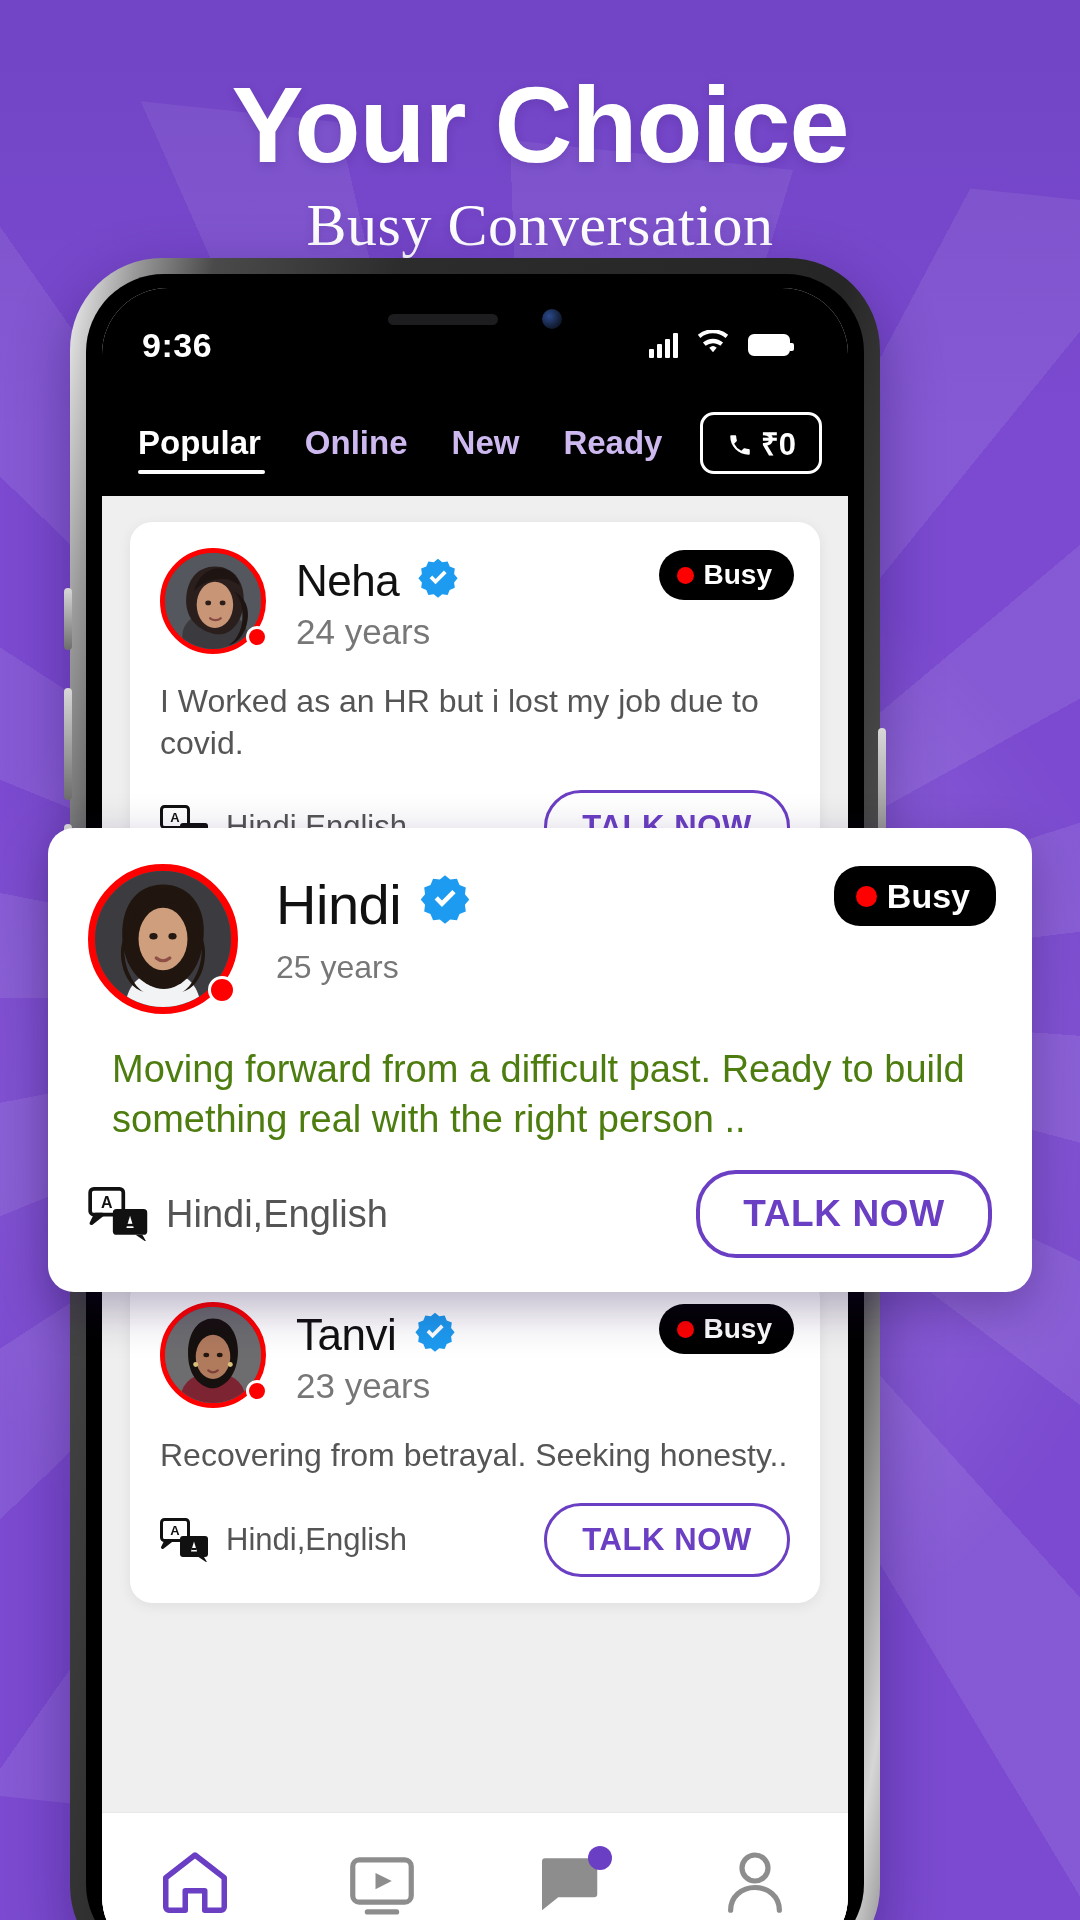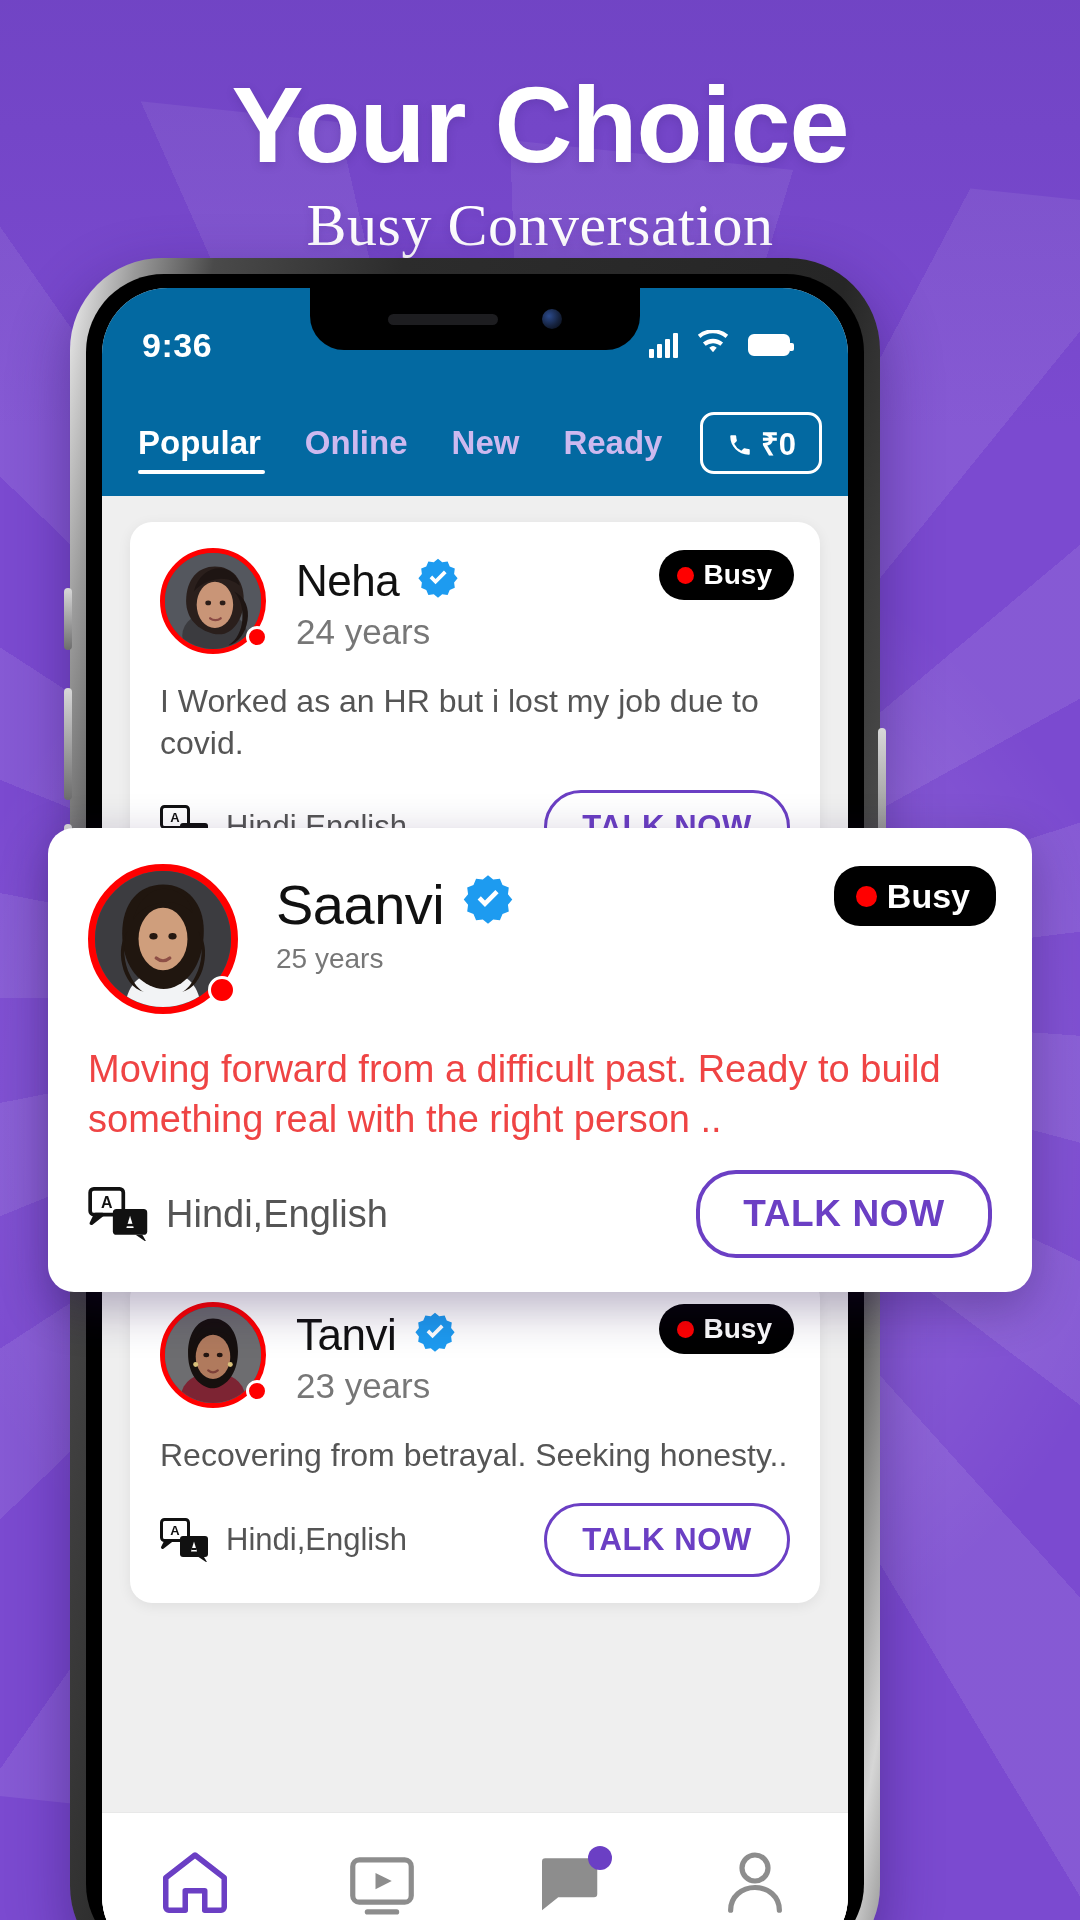--- a/index.html
+++ b/index.html
@@ -99,21 +99,21 @@
     border-bottom-left-radius:34px;border-bottom-right-radius:34px;
     z-index:30;
     display:flex;align-items:center;justify-content:center;gap:44px;
   }
   .speaker{width:110px;height:11px;border-radius:6px;background:#1d1d20;}
   .camera{width:20px;height:20px;border-radius:50%;
     background:radial-gradient(circle at 35% 35%,#2b4a8c 0%,#16233f 55%,#05070d 100%);}
 
   
   .app-header{
-    background:#0369a1;
+    background:#000000;
     padding:0 18px 0 0;
     position:relative;
     z-index:10;
   }
   .statusbar{
     height:92px;
     display:flex;align-items:center;justify-content:space-between;
     padding:22px 40px 0 40px;
     color:#fff;
   }
@@ -225,24 +225,24 @@
     border-radius:26px;
     padding:36px 40px 34px 40px;
     box-shadow:0 16px 48px rgba(30,10,70,.32);
     z-index:40;
   }
   .card-float .avatar-wrap{width:150px;height:150px;}
   .card-float .avatar{width:150px;height:150px;border-width:7px;}
   .card-float .online-dot{width:28px;height:28px;right:2px;bottom:10px;}
   .card-float .name{font-size:56px;}
   .card-float .verified{width:52px;height:52px;}
-  .card-float .age{font-size:28px;margin-top:6px;}
+  .card-float .age{font-size:32px;margin-top:12px;}
   .card-float .busy{height:60px;font-size:34px;right:36px;top:38px;padding:0 26px 0 22px;}
   .card-float .busy .dot{width:21px;height:21px;}
-  .card-float .bio{font-size:38px;margin-top:30px;color:#ef4444;}
+  .card-float .bio{font-size:38px;margin-top:30px;color:#4d7c0f;margin-left:24px;}
   .card-float .lang-ico{width:62px;height:54px;}
   .card-float .lang-text{font-size:38px;}
   .card-float .talk-btn{height:88px;min-width:296px;font-size:37px;border-width:4px;}
   .card-float .who{margin-left:38px;}
 
   
   .bottom-nav{
     position:absolute;left:0;right:0;bottom:0;
     height:150px;background:#fff;
     display:flex;align-items:center;justify-content:space-around;
@@ -505,21 +505,21 @@
           <path d="M76 44c4 10 3 24-2 33-3 6-6 10-10 12 8-2 14-10 16-20 2-9 1-18-4-25z" fill="#20160f"></path>
           <ellipse cx="43" cy="48" rx="3" ry="2.4" fill="#241811"></ellipse>
           <ellipse cx="57" cy="48" rx="3" ry="2.4" fill="#241811"></ellipse>
           <path d="M45 64c3 2.6 7 2.6 10 0" stroke="#8e4f46" stroke-width="2.4" fill="none" stroke-linecap="round"></path>
         </svg>
       </div>
       <span class="online-dot"></span>
     </div>
     <div class="who">
       <div class="name-row">
-        <span class="name">Saanvi</span>
+        <span class="name">Hindi</span>
         <span class="verified">
           <svg viewBox="0 0 24 24" width="52" height="52">
             <path fill="#1d9bf0" d="M12 1.5l2.4 2 3.1-.4 1.2 2.9 2.9 1.2-.4 3.1 2 2.4-2 2.4.4 3.1-2.9 1.2-1.2 2.9-3.1-.4-2.4 2-2.4-2-3.1.4-1.2-2.9-2.9-1.2.4-3.1-2-2.4 2-2.4-.4-3.1 2.9-1.2L6.5 3.1l3.1.4z"></path>
             <path fill="#fff" d="M10.6 16.1l-3.4-3.4 1.5-1.5 1.9 1.9 4.8-4.8 1.5 1.5z"></path>
           </svg>
         </span>
       </div>
       <div class="age">25 years</div>
     </div>
   </div>

